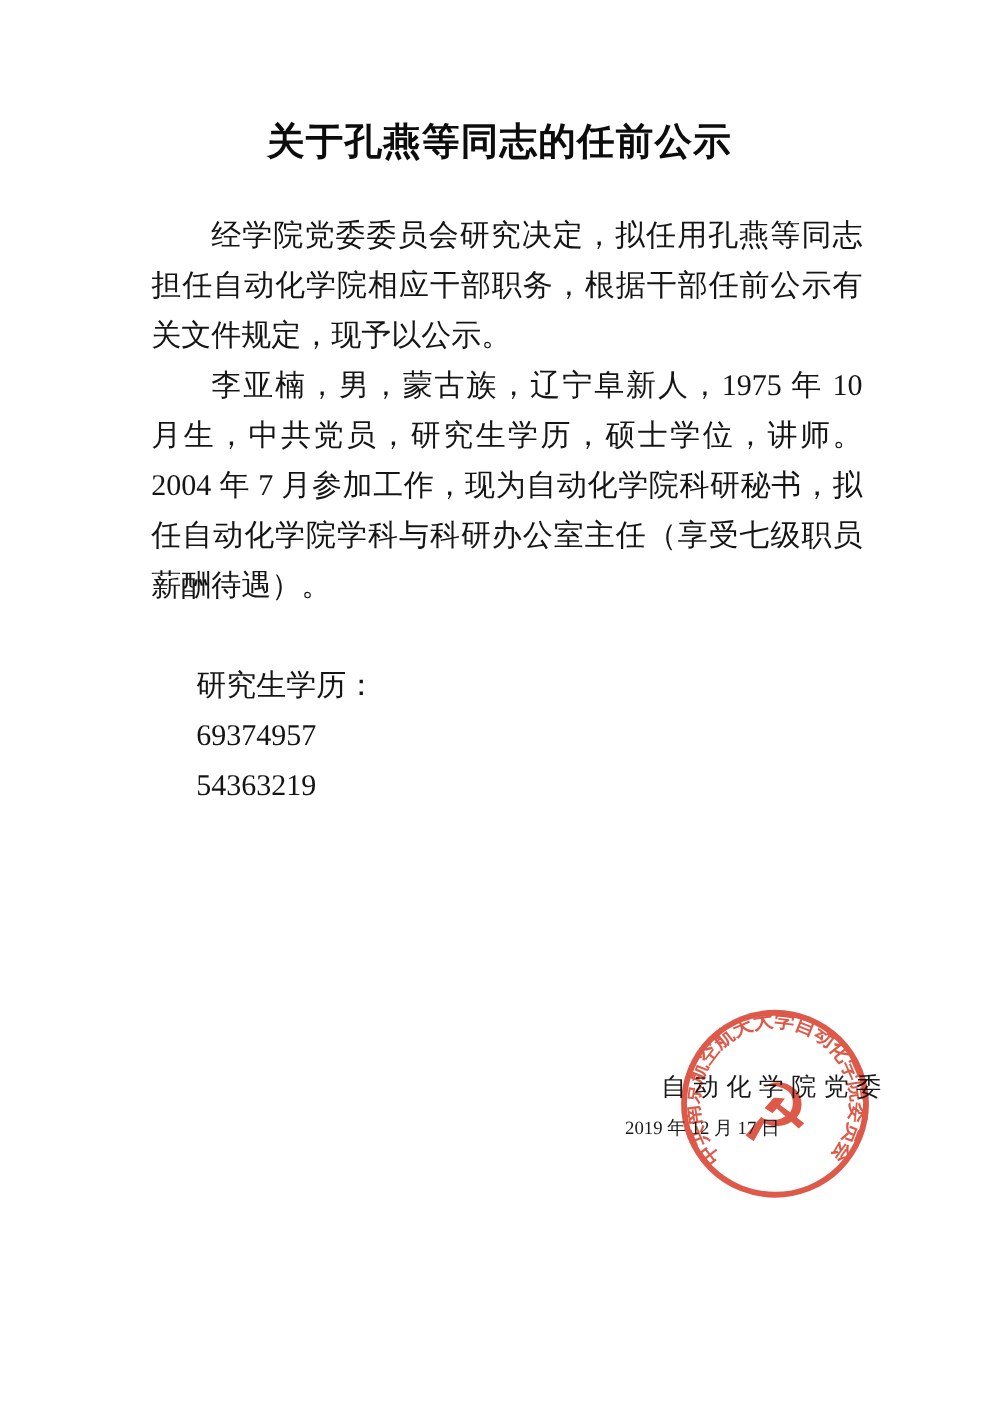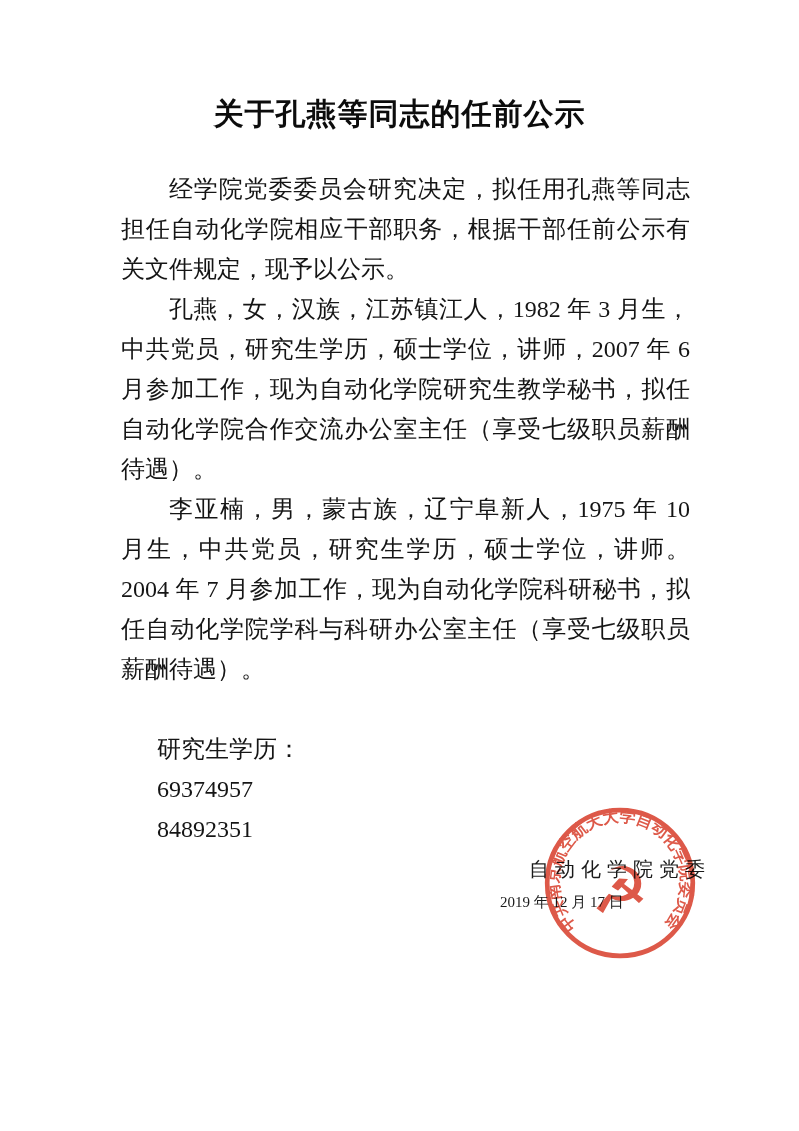--- a/index.html
+++ b/index.html
@@ -64,26 +64,25 @@
 </style>
 </head>
 <body>
 
 <div class="page">
 
   <h1 class="title">关于孔燕等同志的任前公示</h1>
 
   <div class="body-text">
     <p>经学院党委委员会研究决定，拟任用孔燕等同志担任自动化学院相应干部职务，根据干部任前公示有关文件规定，现予以公示。</p>
-    <p>孔燕，女，汉族，江苏镇江人，1982 年 3 月生，中共党员，研究生学历，硕士学位，讲师，2007 年 6 月参加工作，现为自动化学院研究生教学秘书，拟任自动化学院合作交流办公室主任（享受七级职员薪酬待遇）。</p>
     <p>李亚楠，男，蒙古族，辽宁阜新人，1975 年 10 月生，中共党员，研究生学历，硕士学位，讲师。2004 年 7 月参加工作，现为自动化学院科研秘书，拟任自动化学院学科与科研办公室主任（享受七级职员薪酬待遇）。</p>
     <p class="contact">
       <span>研究生学历：</span>
       <span class="phone">69374957</span>
-      <span class="phone">84892351</span>
+      <span class="phone">54363219</span>
     </p>
   </div>
 
   <div class="signature-line">自动化学院党委</div>
 
   <div class="date-line">2019 年 12 月 17 日</div>
 
   <svg class="seal" viewBox="0 0 150 150" xmlns="http://www.w3.org/2000/svg">
     <circle cx="75" cy="75" r="70" fill="none" stroke-width="4.5" stroke="#d9422f"></circle>
     <path id="sealArc" d="M 33.3,116.7 A 59 59 0 1 1 116.7,116.7" fill="none"></path>

